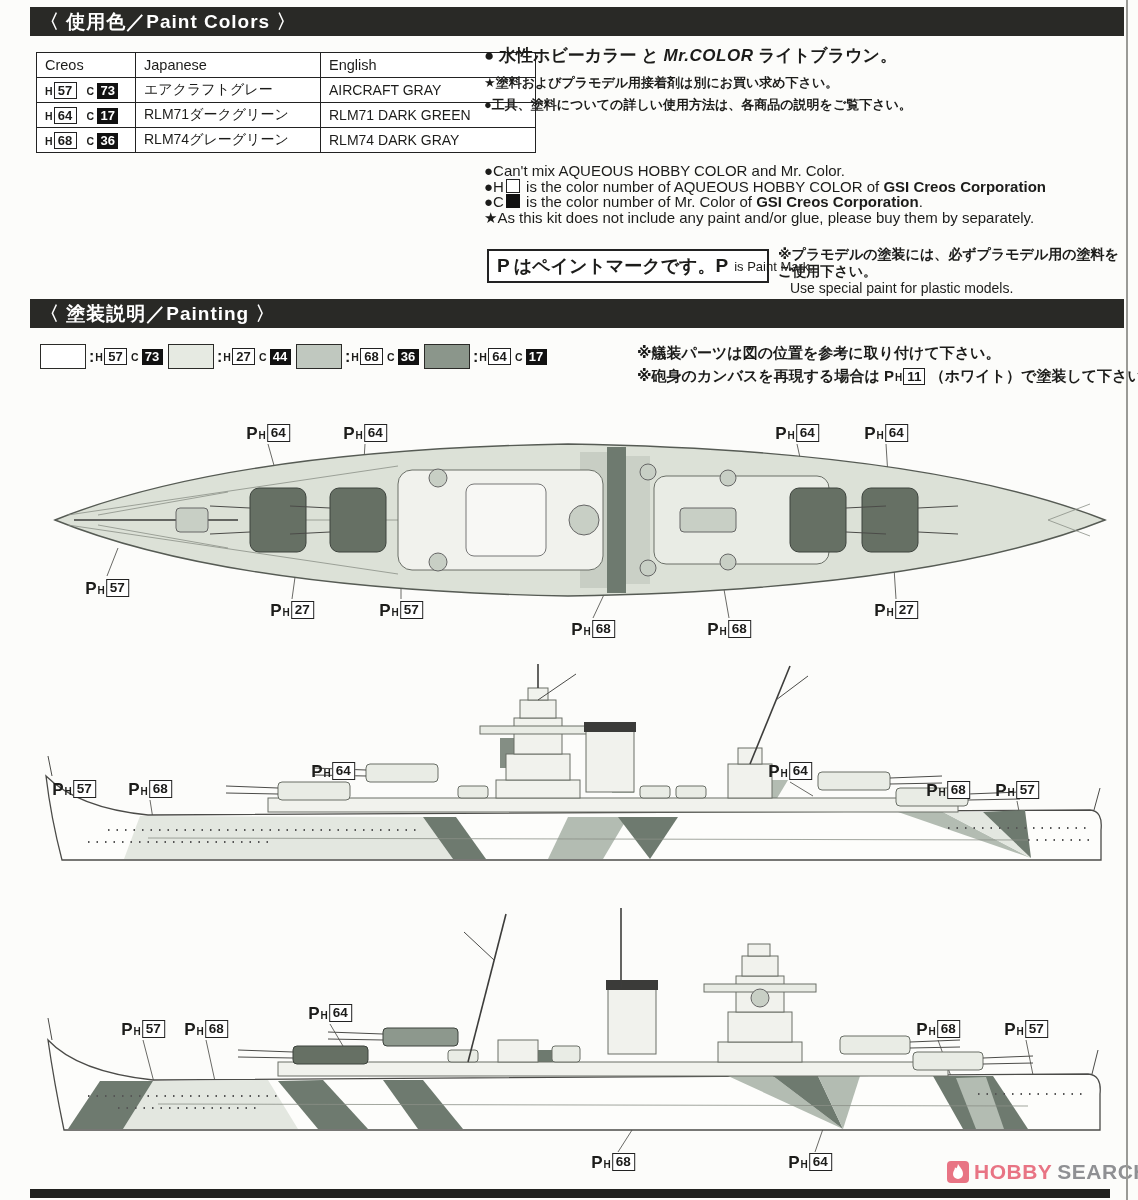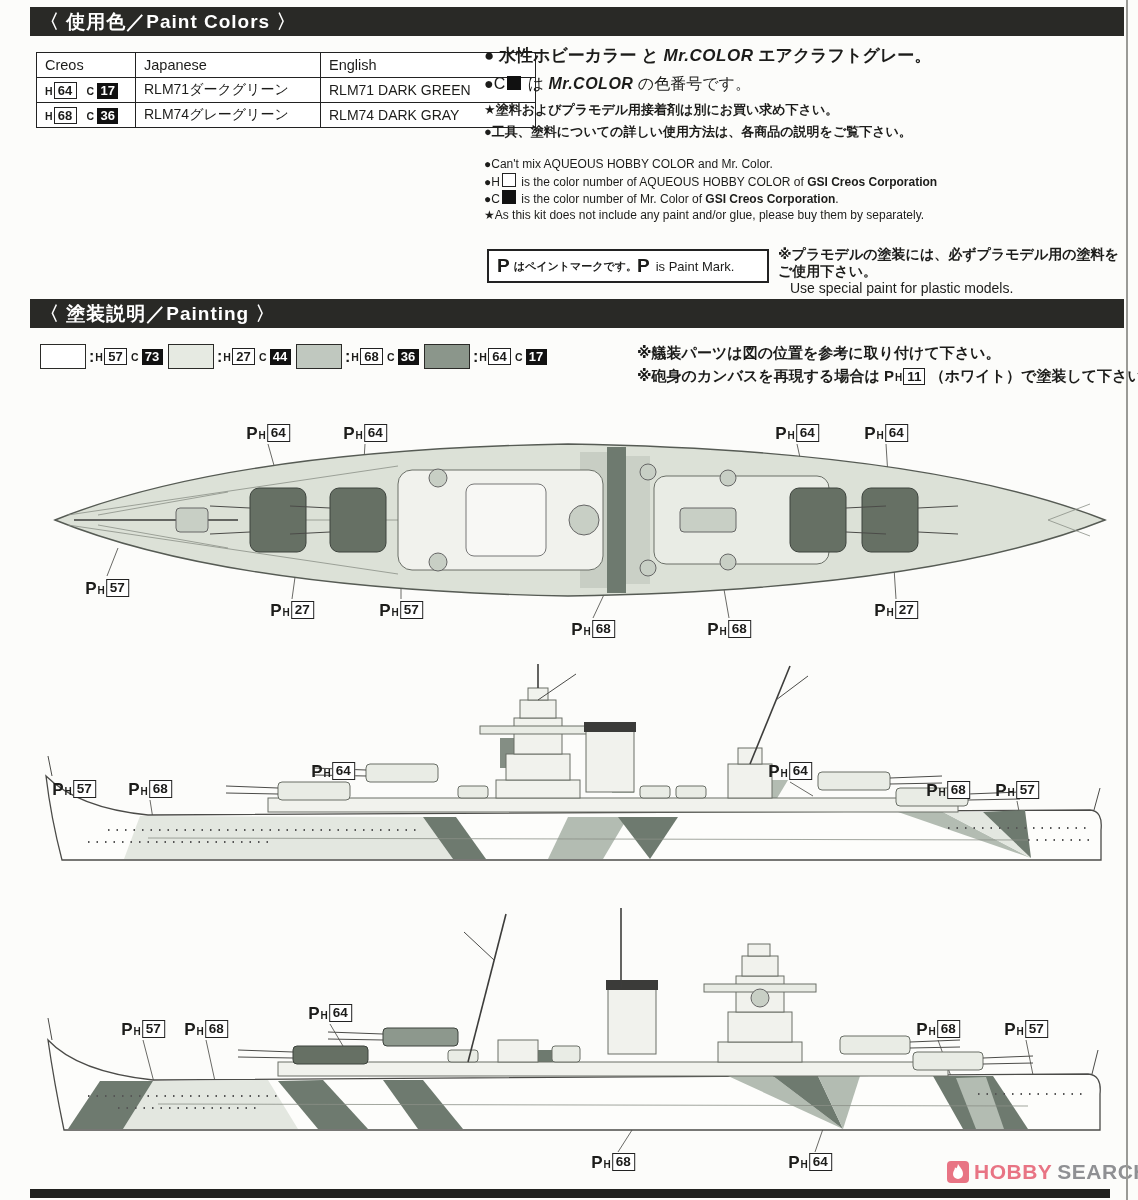--- a/index.html
+++ b/index.html
@@ -27,29 +27,29 @@
 
   
   .jpnotes{position:absolute;left:484px;top:44px;width:640px;}
   .jl{white-space:nowrap;}
   .jl1{font-size:17px;font-weight:700;margin-bottom:7px;}
   .jl2{font-size:16px;margin-bottom:6px;}
   .brand{font-weight:800;}
   .mrcolor{font-weight:700;font-style:italic;letter-spacing:0.5px;}
   .company{font-size:12.5px;font-weight:700;}
   .small-jl{font-size:13px;font-weight:600;margin-bottom:4px;}
-  .ennotes{position:absolute;left:484px;top:157px;width:650px;font-size:12px;line-height:15.5px;}
+  .ennotes{position:absolute;left:484px;top:163px;width:650px;font-size:15px;line-height:15.5px;}
   .ennotes .bold{font-weight:700;}
   .sqopen{display:inline-block;width:12px;height:12px;border:1.4px solid #222;background:#fff;vertical-align:-1px;margin:0 2px;}
   .sqfill{display:inline-block;width:12px;height:12px;border:1.4px solid #111;background:#111;vertical-align:-1px;margin:0 2px;}
 
   .pmarkbox{position:absolute;left:487px;top:249px;width:282px;height:34px;border:2px solid #222;
             display:flex;align-items:center;padding:0 8px;box-sizing:border-box;white-space:nowrap;background:#fff;}
   .bigP{font-weight:900;font-size:19px;margin-right:4px;}
-  .pmjp{font-size:11px;font-weight:600;}
+  .pmjp{font-size:18px;font-weight:600;}
   .pmen{font-size:13px;margin-left:2px;}
   .plasticnote{position:absolute;left:778px;top:246px;width:350px;font-size:14px;font-weight:600;line-height:17px;}
   .plasticnote .en{font-weight:400;padding-left:12px;}
 
   
   .legend{position:absolute;left:40px;top:344px;height:28px;}
   .lgitem{position:absolute;top:0;display:flex;align-items:center;white-space:nowrap;}
   .lswatch{width:46px;height:25px;border:1.6px solid #2b2b28;margin-right:3px;box-sizing:border-box;}
   .lcolon{font-weight:700;margin-right:1px;}
   .pnotes{position:absolute;left:637px;top:341px;font-size:15px;font-weight:600;line-height:23px;white-space:nowrap;}
@@ -95,42 +95,42 @@
   <table class="paints">
     <thead>
       <tr>
         <th class="creos">Creos</th>
         <th class="jp">Japanese</th>
         <th class="en">English</th>
       </tr>
     </thead>
     <tbody id="paint-rows">
         <tr>
+          <td class="creos"><span class="codeL">H</span><span class="hbox">57</span><span class="cgap"></span><span class="codeL">C</span><span class="cbox">73</span></td>
+          <td class="jp">エアクラフトグレー</td>
+          <td class="en">AIRCRAFT GRAY</td>
+        </tr>
+        <tr>
           <td class="creos"><span class="codeL">H</span><span class="hbox">64</span><span class="cgap"></span><span class="codeL">C</span><span class="cbox">17</span></td>
           <td class="jp">RLM71ダークグリーン</td>
           <td class="en">RLM71 DARK GREEN</td>
         </tr>
         <tr>
           <td class="creos"><span class="codeL">H</span><span class="hbox">68</span><span class="cgap"></span><span class="codeL">C</span><span class="cbox">36</span></td>
           <td class="jp">RLM74グレーグリーン</td>
           <td class="en">RLM74 DARK GRAY</td>
         </tr>
       </tbody>
   </table>
 
   <div class="jpnotes">
     <div class="jl jl1">
       <span>●</span> <span class="brand">水性ホビーカラー</span>
       <span>と</span> <span class="mrcolor">Mr.COLOR</span>
-      <span>エアクラフトグレー。</span>
-    </div>
-    <div class="jl jl2">
-      <span>●C</span><span class="sqfill"></span>
-      <span>は</span> <span class="mrcolor">Mr.COLOR</span>
-      <span>の色番号です。</span>
+      <span>ライトブラウン。</span>
     </div>
     <div class="small-jl">★塗料およびプラモデル用接着剤は別にお買い求め下さい。</div>
     <div class="small-jl">●工具、塗料についての詳しい使用方法は、各商品の説明をご覧下さい。</div>
   </div>
 
   <div class="ennotes">
     <div>●Can't mix AQUEOUS HOBBY COLOR and Mr. Color.</div>
     <div>
       <span>●H</span><span class="sqopen"></span>
       <span>is the color number of AQUEOUS HOBBY COLOR of </span><span class="bold">GSI Creos Corporation</span>

